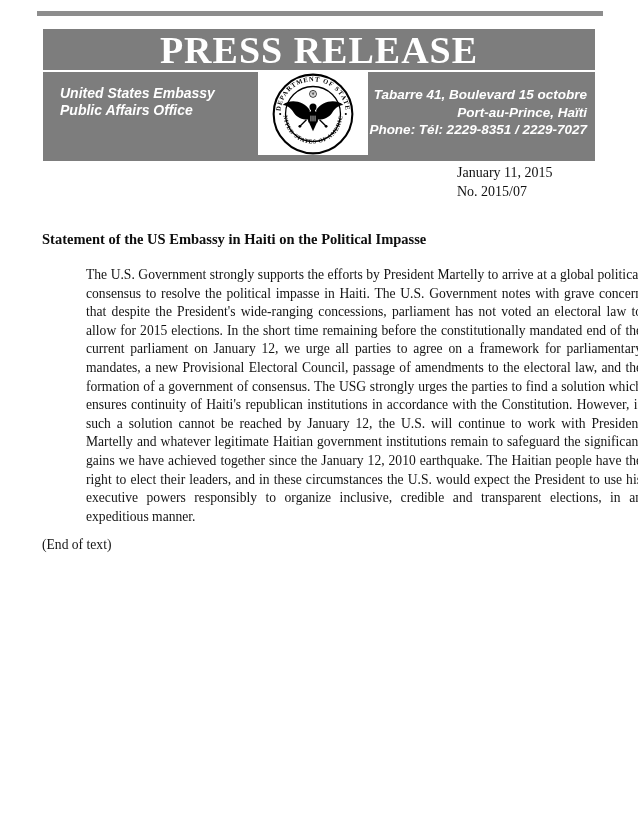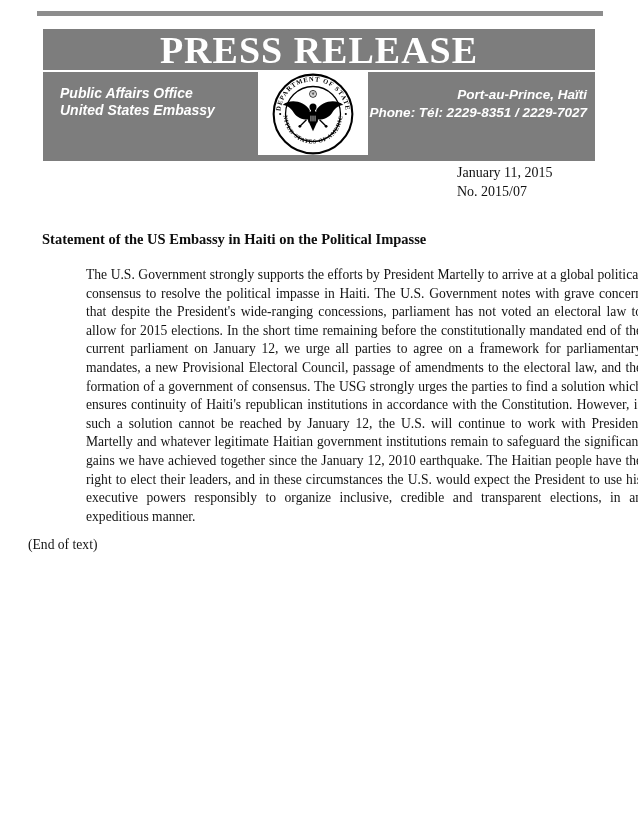--- a/index.html
+++ b/index.html
@@ -51,21 +51,21 @@
   .doc-title{
     position:absolute;left:42px;top:231px;width:556px;
     text-align:left;font-weight:bold;font-size:14.5px;color:#0d0d0d;
   }
   .doc-body{
     position:absolute;left:42px;top:266px;width:556px;
     font-size:13.6px;line-height:18.6px;
     text-align:justify;color:#131313;margin-left:44px;
   }
   .end-note{
-    position:absolute;left:28px;top:537px;
+    position:absolute;left:42px;top:537px;
     font-size:13.6px;color:#131313;
   }
   .page-number{
     position:absolute;left:0;top:775px;width:100%;
     text-align:center;font-size:11.5px;color:#222222;
   }
 </style>
 </head>
 <body>
 
@@ -73,22 +73,22 @@
 
   <div class="top-rule"></div>
 
   <div class="band band-title">
     <span>PRESS RELEASE</span>
   </div>
 
   <div class="band band-info">
 
     <div class="embassy-block">
+      <div>United States Embassy</div>
       <div>Public Affairs Office</div>
-      <div>United States Embassy</div>
     </div>
 
     <div class="seal-box">
       <svg width="82" height="82" viewBox="0 0 100 100">
         <defs>
           <path id="arcTop" d="M 10,50 A 40,40 0 0 1 90,50" fill="none"></path>
           <path id="arcBot" d="M 14,50 A 36,36 0 0 0 86,50" fill="none"></path>
         </defs>
         <circle cx="50" cy="50" r="48" fill="#ffffff" stroke="#000000" stroke-width="2.5"></circle>
         <circle cx="50" cy="50" r="33.5" fill="none" stroke="#000000" stroke-width="1.6"></circle>
@@ -114,20 +114,21 @@
         <line x1="52.5" y1="52" x2="52.5" y2="59" stroke="#ffffff" stroke-width="0.9"></line>
         <path d="M45,60 L50,71 L55,60 Z" fill="#000000"></path>
         <line x1="42" y1="57" x2="34" y2="65" stroke="#000000" stroke-width="1.6"></line>
         <line x1="58" y1="57" x2="66" y2="65" stroke="#000000" stroke-width="1.6"></line>
         <circle cx="34" cy="65" r="1.7" fill="#000000"></circle>
         <circle cx="66" cy="65" r="1.7" fill="#000000"></circle>
       </svg>
     </div>
 
     <div class="address-block">
+      <div>Tabarre 41, Boulevard 15 octobre</div>
       <div>Port-au-Prince, Haïti</div>
       <div>Phone: Tél: 2229-8351 / 2229-7027</div>
     </div>
 
   </div>
 
   <div class="release-meta">
     <div>January 11, 2015</div>
     <div>No. 2015/07</div>
   </div>

